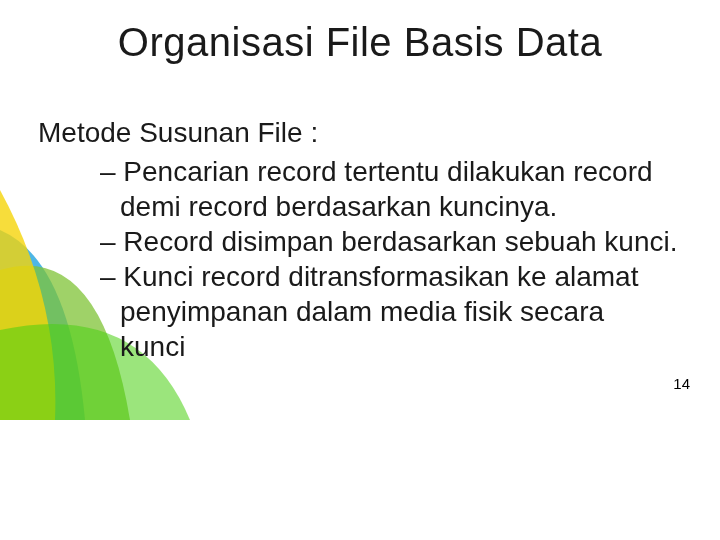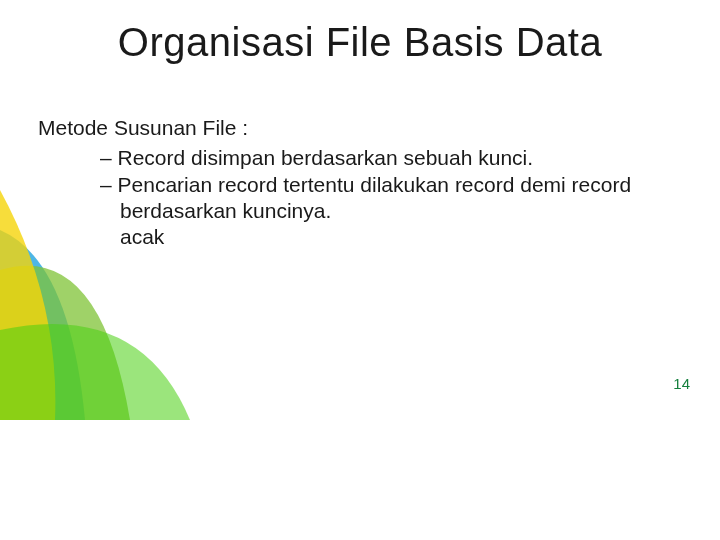--- a/index.html
+++ b/index.html
@@ -35,21 +35,21 @@
     font-size: 40px;
     color: #1a1a1a;
     font-weight: 400;
     letter-spacing: 0.5px;
   }
   .body {
     position: absolute;
     top: 115px;
     left: 38px;
     right: 30px;
-    font-size: 21px;
+    font-size: 28px;
     color: #1a1a1a;
     line-height: 1.25;
   }
   .intro {
     margin: 0 0 4px 0;
   }
   .lvl1 {
     margin: 0 0 0 0;
     padding-left: 26px;
     text-indent: -18px;
@@ -67,21 +67,21 @@
   }
   .cutoff {
     margin: 0;
     padding-left: 82px;
   }
   .pagenum {
     position: absolute;
     right: 30px;
     bottom: 28px;
     font-size: 15px;
-    color: #15803d;
+    color: #000000;
   }
   .box-char {
     font-family: Arial, sans-serif;
   }
 </style>
 </head>
 <body>
 
 <div class="slide">
 
@@ -90,21 +90,22 @@
     <path d="M0,250 L0,100 Q100,70 130,250 Z" fill="#7fc336" opacity="0.75"></path>
     <path d="M0,250 L0,20 Q60,130 55,250 Z" fill="#f5d40a" opacity="0.8"></path>
     <path d="M0,250 L0,160 Q140,130 190,250 Z" fill="#49d011" opacity="0.55"></path>
   </svg>
 
   <div class="title">Organisasi File Basis Data</div>
 
   <div class="body">
     <p class="intro">Metode Susunan File :</p>
 
+    <p class="lvl2">Pencarian record tertentu dilakukan record demi record berdasarkan kuncinya.</p>
     <p class="lvl2">Record disimpan berdasarkan sebuah kunci.</p>
-    <p class="lvl2">Pencarian record tertentu dilakukan record demi record berdasarkan kuncinya.</p>
 
-    <p class="cutoff">acak</p>
+    <p class="lvl2">Kunci record ditransformasikan ke alamat penyimpanan dalam media fisik secara</p>
+    <p class="cutoff">kunci</p>
   </div>
 
   <div class="pagenum">14</div>
 
 </div>
 
 </body></html>

